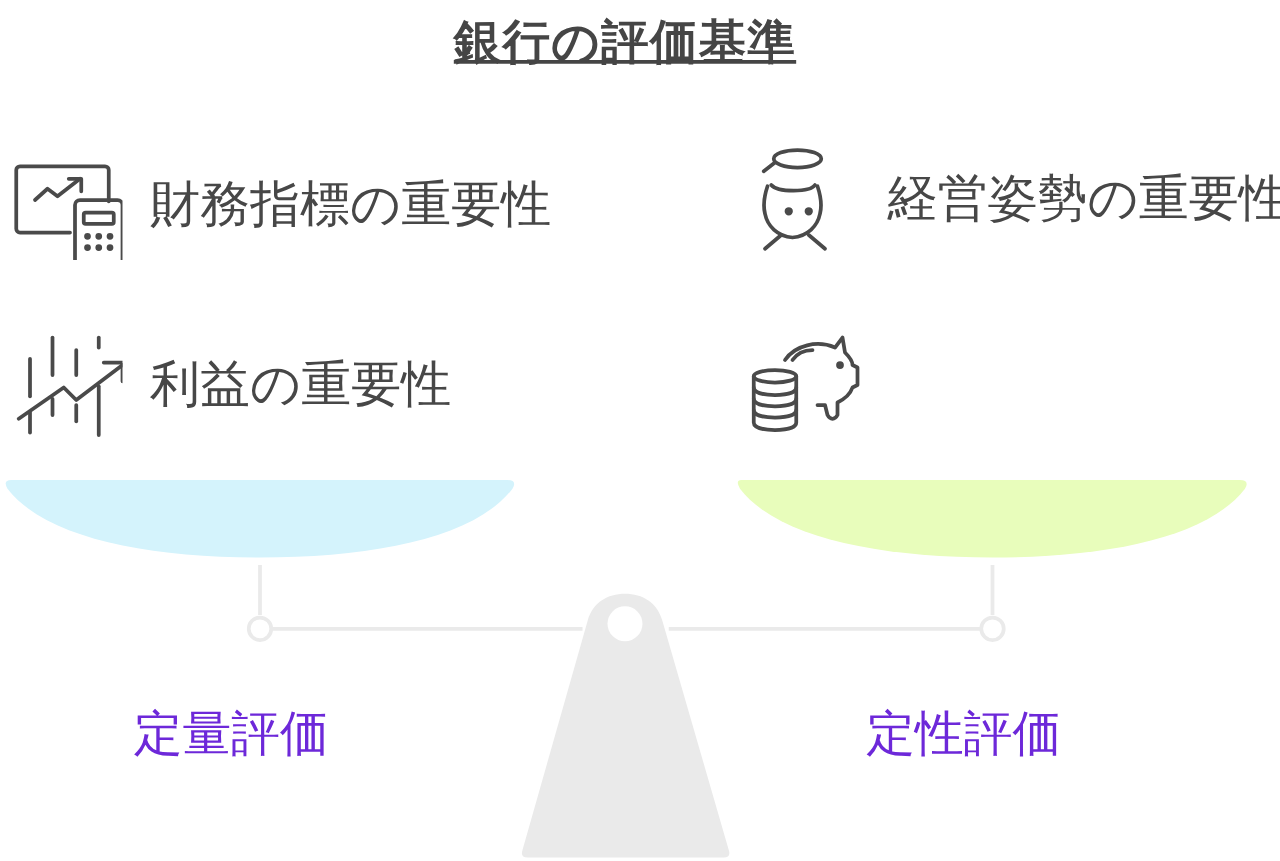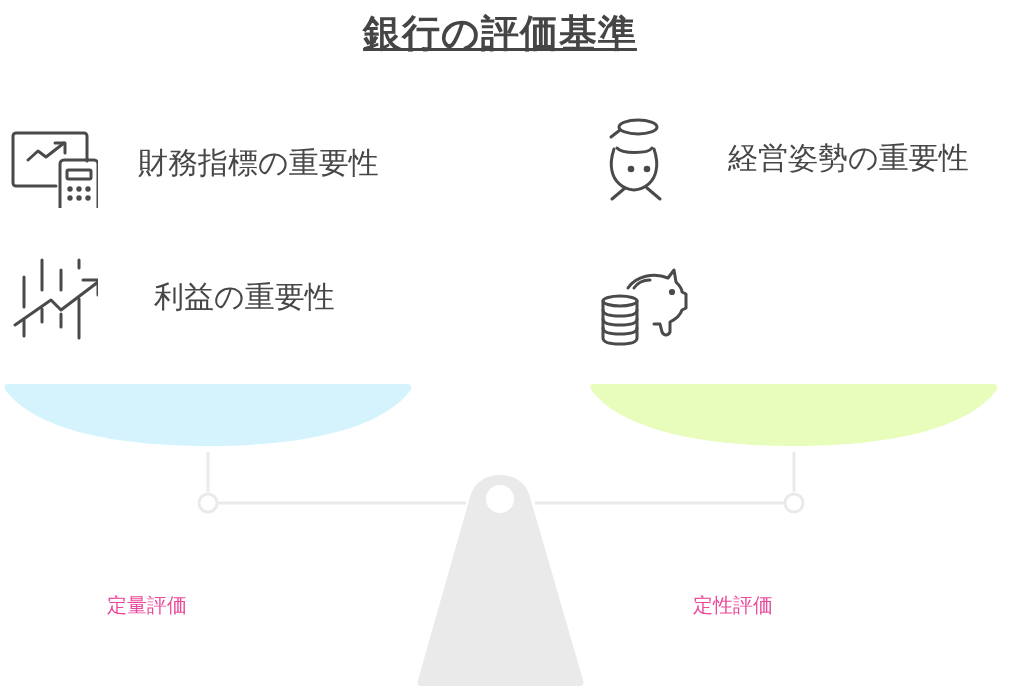--- a/index.html
+++ b/index.html
@@ -31,38 +31,37 @@
       position: absolute;
       display: flex;
       align-items: center;
     }
     .item .icon {
       width: 90px;
       height: 90px;
       display: block;
     }
     .item .label {
-      font-size: 30px;
+      font-size: 40px;
       color: #474747;
-      margin-left: 40px;
+      margin-left: 22px;
       white-space: nowrap;
     }
     .scale-svg {
       position: absolute;
       left: 0;
       top: 0;
       width: 1024px;
       height: 689px;
     }
     .category {
       position: absolute;
-      font-size: 20px;
-      color: #ec4899;
+      font-size: 39px;
+      color: #6d28d9;
       white-space: nowrap;
-      margin-top: 32px;
     }
   </style>
 </head>
 <body>
 
 <div class="title">銀行の評価基準</div>
 
 <div class="item" style="left:8px; top:118px;">
   <svg class="icon" viewBox="0 0 90 90" fill="none" stroke="#4A4A4A" stroke-width="3" stroke-linecap="round" stroke-linejoin="round">
     <path d="M48 68 H8 a3 3 0 0 1 -3 -3 V18 a3 3 0 0 1 3 -3 H76 a3 3 0 0 1 3 3 V43"></path>
@@ -73,21 +72,21 @@
     <circle cx="62" cy="71" r="1.2" fill="#4A4A4A"></circle>
     <circle cx="71" cy="71" r="1.2" fill="#4A4A4A"></circle>
     <circle cx="80" cy="71" r="1.2" fill="#4A4A4A"></circle>
     <circle cx="62" cy="80" r="1.2" fill="#4A4A4A"></circle>
     <circle cx="71" cy="80" r="1.2" fill="#4A4A4A"></circle>
     <circle cx="80" cy="80" r="1.2" fill="#4A4A4A"></circle>
   </svg>
   <span class="label">財務指標の重要性</span>
 </div>
 
-<div class="item" style="left:8px; top:252px;gap:16px;">
+<div class="item" style="left:8px; top:262px;">
   <svg class="icon" viewBox="0 0 90 90" fill="none" stroke="#4A4A4A" stroke-width="3" stroke-linecap="round" stroke-linejoin="round">
     <line x1="16" y1="25" x2="16" y2="55"></line>
     <line x1="34" y1="8" x2="34" y2="38"></line>
     <line x1="53" y1="18" x2="53" y2="38"></line>
     <line x1="71" y1="8" x2="71" y2="16"></line>
     <path d="M7 73 L43 48 L53 58 L90 30"></path>
     <path d="M75 28 H90 V43"></path>
     <line x1="16" y1="68" x2="16" y2="84"></line>
     <line x1="34" y1="57" x2="34" y2="70"></line>
     <line x1="53" y1="62" x2="53" y2="75"></line>

